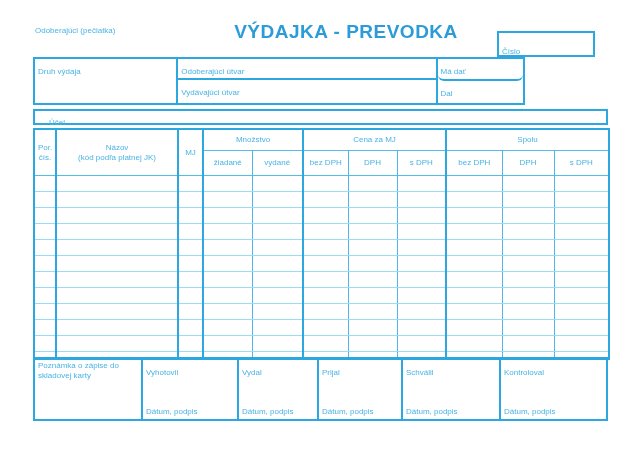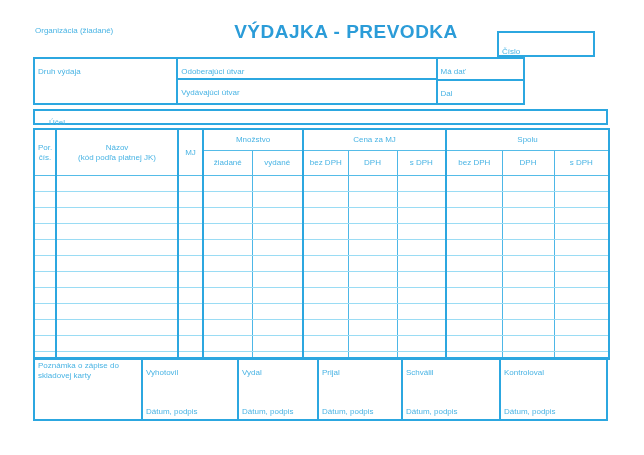--- a/index.html
+++ b/index.html
@@ -21,21 +21,21 @@
   
   .band {
     position:absolute; left:33px; top:57px; width:492px; height:48px;
     border:2px solid #2ca7e0; box-sizing:border-box; display:flex;
   }
   .band-druh { width:161px; box-sizing:border-box; padding:1px 3px; }
   .band-mid { width:299px; box-sizing:border-box; border-left:2px solid #2ca7e0; border-right:2px solid #2ca7e0; display:flex; flex-direction:column; }
   .band-mid-row1 { height:21px; border-bottom:2px solid #2ca7e0; padding:1px 3px; box-sizing:border-box; }
   .band-mid-row2 { flex:1; padding:1px 3px; }
   .band-right { width:98px; display:flex; flex-direction:column; }
-  .band-right-row1 { height:22px; border-bottom:2px solid #2ca7e0; padding:1px 3px; box-sizing:border-box; }
+  .band-right-row1 { height:22px; border-bottom:2px solid #2ca7e0; padding:1px 3px; box-sizing:border-box;border-radius:6px; }
   .band-right-row2 { flex:1; padding:1px 3px; }
   
   .ucel-box {
     position:absolute; left:33px; top:109px; width:575px; height:16px;
     border:2px solid #2ca7e0; box-sizing:border-box; padding:0 14px;
   }
   
   table.main {
     position:absolute; left:33px; top:128px; width:575px;
     border-collapse:collapse; table-layout:fixed;
@@ -62,21 +62,21 @@
   .fbox { position:relative; box-sizing:border-box; padding:2px 3px; }
   .fbox + .fbox { border-left:2px solid #2ca7e0; }
   .fbox .sub { position:absolute; left:3px; bottom:2px; }
   .fbox .wrap { display:block; width:82px; }
 </style>
 </head>
 <body>
 
 <div class="page">
 
-  <div class="org-label lbl">Organizácia (žiadané)</div>
+  <div class="org-label lbl">Odoberajúci (pečiatka)</div>
   <div class="form-title">VÝDAJKA - PREVODKA</div>
   <div class="cislo-box">
     <span class="lbl">Číslo</span>
   </div>
 
   <div class="band">
     <div class="band-druh">
       <span class="lbl">Druh výdaja</span>
     </div>
     <div class="band-mid">

